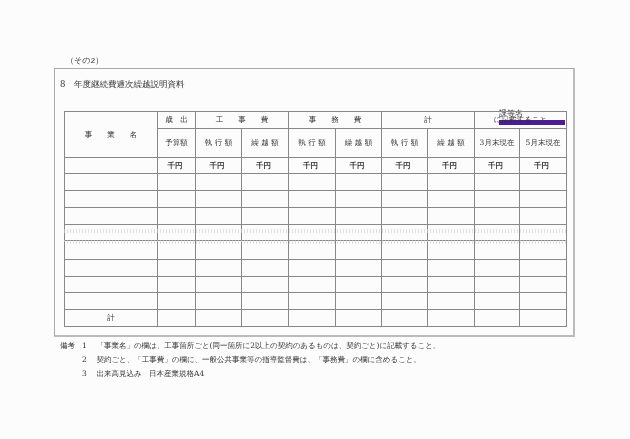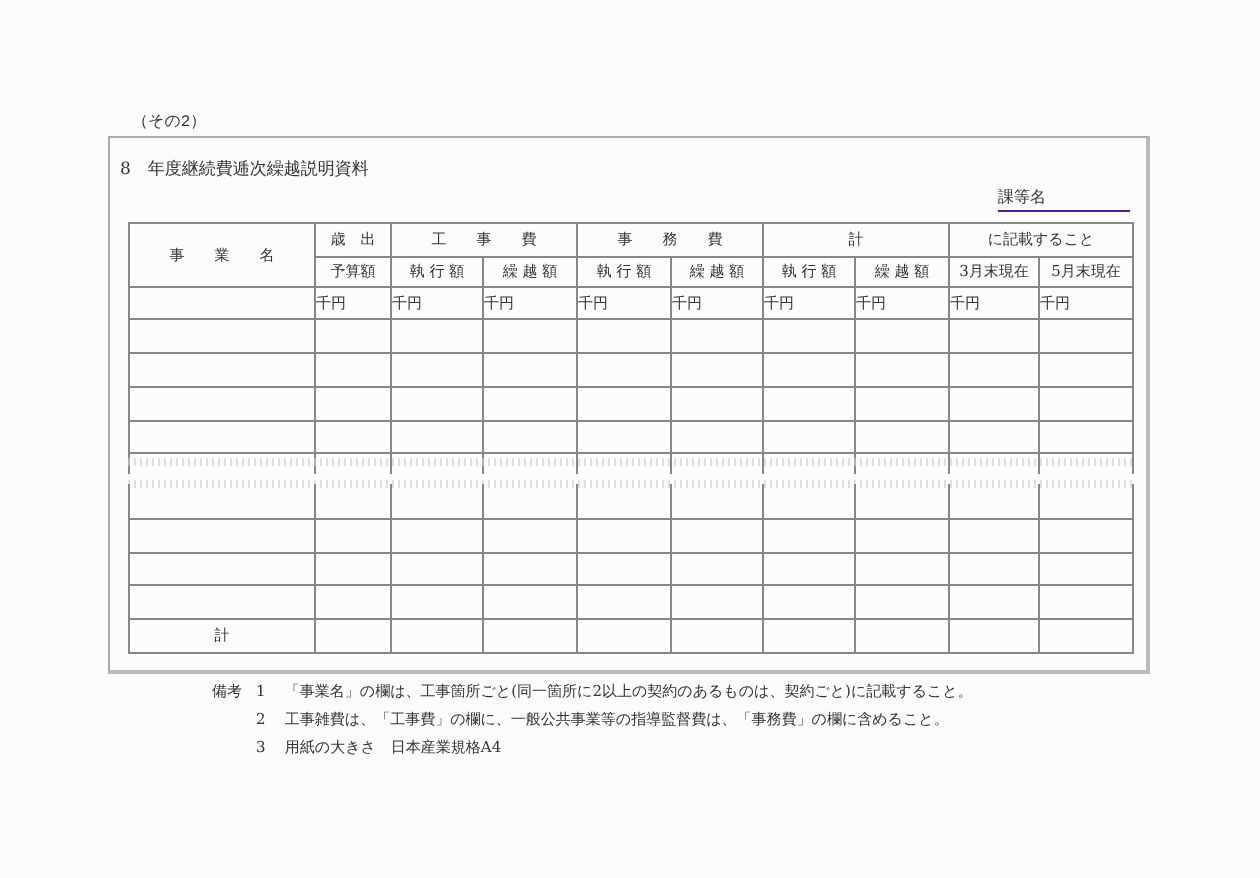--- a/index.html
+++ b/index.html
@@ -2,31 +2,31 @@
 <html><head>
 <meta charset="utf-8">
 <style>
   html, body { margin:0; padding:0; background:#fcfcfc; }
   body { width:630px; height:439px; position:relative; overflow:hidden;
          font-family:"DejaVu Serif","Liberation Serif",serif; color:#333; }
   .abs { position:absolute; }
   .sono { left:66px; top:55px; font-size:8px;font-family:Liberation Mono, monospace; }
   .frame { left:54px; top:68px; width:521px; height:269px; border:1px solid #aaa; border-right:2px solid #bbb; border-bottom:2px solid #bbb; box-sizing:border-box; }
   .title { left:60px; top:79px; font-size:8.5px; }
-  .kato { left:499px; top:93px; width:66px; font-size:8px; border-bottom:1px solid #4c1d95; padding-bottom:1px; }
+  .kato { left:499px; top:108px; width:66px; font-size:8px; border-bottom:5px solid #4c1d95; padding-bottom:1px; }
   table.grid { border-collapse:collapse; position:absolute; table-layout:fixed; }
   table.grid td { border:1px solid #888; font-size:7.5px; padding:0; text-align:center; overflow:hidden; white-space:nowrap; }
-  table.grid td.r { text-align:left; padding-right:3px; }
+  table.grid td.r { text-align:center; padding-right:3px;font-weight:bold; }
   .t1 { left:64px; top:111px; width:502px; }
   .t2 { left:64px; top:242px; width:502px; }
   .t1 tr.bottom td { border-bottom:none; }
   .t2 tr.top td { border-top:none; }
   .wave { left:64px; width:502px; height:4px;
           background: repeating-linear-gradient(90deg, #ccc 0 1px, transparent 1px 3px); opacity:.6; }
-  .notes { left:60px; font-size:7.5px;margin-left:46px; }
+  .notes { left:60px; font-size:7.5px; }
   .notes span.n { display:inline-block; width:12px; }
 </style>
 </head>
 <body>
 
 <div class="abs sono">（その2）</div>
 <div class="abs frame"></div>
 <div class="abs title">8　年度継続費逓次繰越説明資料</div>
 <div class="abs kato">課等名</div>
 
@@ -45,21 +45,21 @@
   </colgroup>
   <tbody>
       <tr style="height:17px">
     <td rowspan="2">事　　業　　名</td>
     <td>歳　出</td>
     <td colspan="2">工　　事　　費</td>
     <td colspan="2">事　　務　　費</td>
     <td colspan="2">計</td>
     <td colspan="2">に記載すること</td>
   </tr>
-  <tr style="height:15px">
+  <tr style="height:29px">
     <td>予算額</td>
     <td>執 行 額</td>
     <td>繰 越 額</td>
     <td>執 行 額</td>
     <td>繰 越 額</td>
     <td>執 行 額</td>
     <td>繰 越 額</td>
     <td>3月末現在</td>
     <td>5月末現在</td>
   </tr>
@@ -215,17 +215,17 @@
         <td></td>
         <td></td>
   </tr>
 </tbody>
   </table>
 
 <div class="abs notes" style="top:341px">
   <span style="display:inline-block;width:22px">備考</span><span class="n">1</span>&nbsp;<span>「事業名」の欄は、工事箇所ごと(同一箇所に2以上の契約のあるものは、契約ごと)に記載すること。</span>
 </div>
 <div class="abs notes" style="top:355px;left:82px">
-  <span class="n">2</span>&nbsp;<span>工事雑費は、「工事費」の欄に、一般公共事業等の指導監督費は、「事務費」の欄に含めること。</span>
+  <span class="n">2</span>&nbsp;<span>契約ごと、「工事費」の欄に、一般公共事業等の指導監督費は、「事務費」の欄に含めること。</span>
 </div>
 <div class="abs notes" style="top:369px;left:82px">
-  <span class="n">3</span>&nbsp;<span>用紙の大きさ　日本産業規格A4</span>
+  <span class="n">3</span>&nbsp;<span>出来高見込み　日本産業規格A4</span>
 </div>
 
 </body></html>

